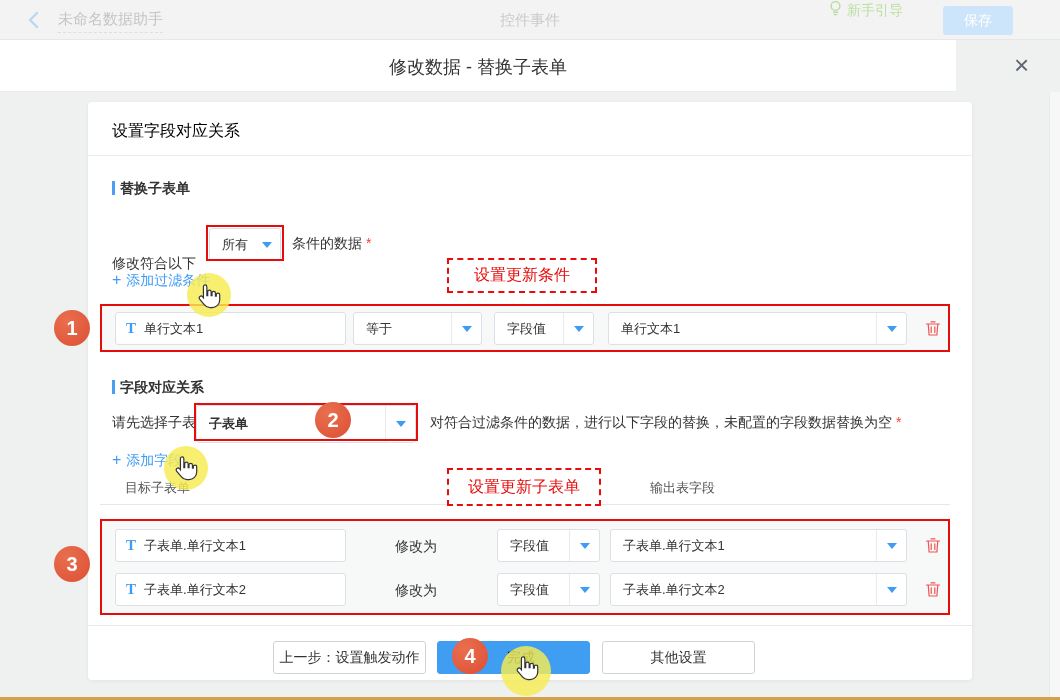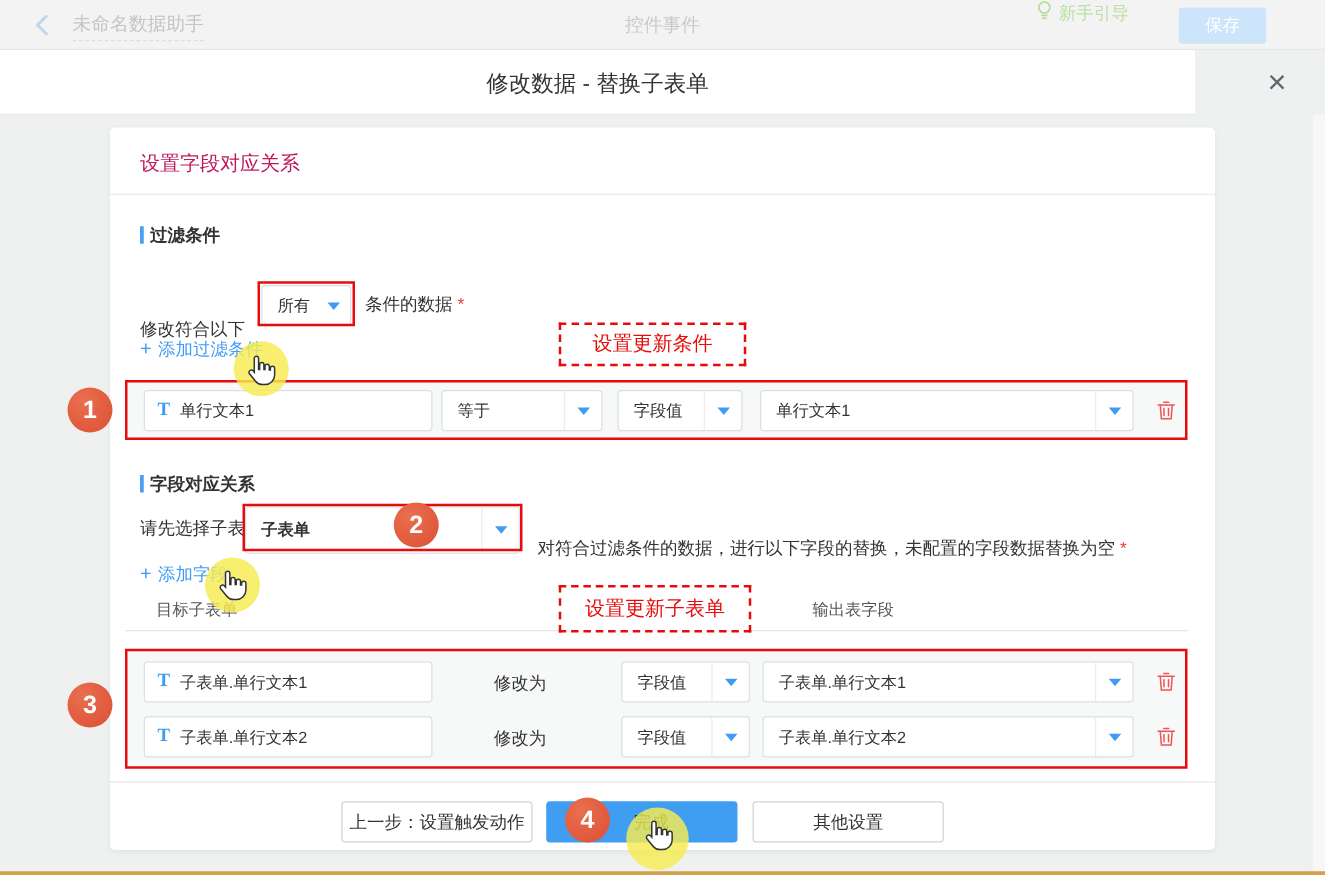--- a/index.html
+++ b/index.html
@@ -18,21 +18,21 @@
   .modal-header{ position:absolute; left:0; top:40px; width:956px; height:52px; background:#ffffff; border-bottom:1px solid #ebebeb; }
   .modal-title{ position:absolute; left:0; right:0; top:15px; text-align:center; font-size:18px; color:#333; font-weight:500; }
   .modal-close{ position:absolute; left:1014px; top:52px; font-size:26px; line-height:26px; color:#5f6770; cursor:pointer; font-weight:300; }
   .modal-body{ position:absolute; left:0; top:92px; width:1060px; height:608px; background:#eff1f1; }
   .scroll-track{ position:absolute; left:1049px; top:92px; width:11px; height:608px; background:#f7f7f7; border-left:1px solid #ebebeb; }
   .bottom-line{ position:absolute; left:0; top:697px; width:1060px; height:3px; background:#d4a04c; }
 
   
   .card{ position:absolute; left:88px; top:102px; width:884px; height:578px; background:#fff; border-radius:4px; box-shadow:0 1px 4px rgba(0,0,0,.06); }
   .card-header{ position:absolute; left:0; top:0; width:884px; height:54px; border-bottom:1px solid #ebebeb; }
-  .card-header .txt{ position:absolute; left:24px; top:19px; font-size:16px; color:#be185d; }
+  .card-header .txt{ position:absolute; left:24px; top:19px; font-size:16px; color:#000000; }
 
   .sec-title{ position:absolute; font-size:14px; font-weight:bold; color:#333; padding-left:8px; }
   .sec-title::before{ content:""; position:absolute; left:0; top:1px; width:3px; height:14px; background:#4b9ff2; }
 
   .lbl{ position:absolute; font-size:14px; color:#333; white-space:nowrap; }
   .lbl-sub{ font-size:13px; color:#555; }
   .star{ color:#f04134; margin-left:4px; }
   .link{ position:absolute; font-size:14px; color:#3f9bf5; white-space:nowrap; cursor:pointer; }
   .link .plus{ font-size:16px; margin-right:5px; }
 
@@ -91,21 +91,21 @@
   <div class="modal-close">×</div>
 
   <div class="modal-body"></div>
   <div class="scroll-track"></div>
 
   <div class="card">
     <div class="card-header">
       <span class="txt">设置字段对应关系</span>
     </div>
 
-    <div class="sec-title" style="left:24px; top:78px;">过滤条件</div>
+    <div class="sec-title" style="left:24px; top:78px;">替换子表单</div>
 
     <span class="lbl" style="left:24px; top:133px;margin-top:20px;">修改符合以下</span>
     <div class="sel" style="left:121px; top:126px; width:72px;">
       <span class="txt">所有</span>
       <span class="caretzone nodiv">
           <span class="caret"></span>
         </span>
     </div>
     <span class="lbl" style="left:204px; top:133px;"><span>条件的数据</span><span class="star">*</span></span>
 
@@ -145,21 +145,21 @@
 
     <div class="sec-title" style="left:24px; top:277px;">字段对应关系</div>
 
     <span class="lbl" style="left:24px; top:312px;">请先选择子表单</span>
     <div class="sel" style="left:108px; top:303px; width:220px; height:38px;font-weight:bold;">
       <span class="txt">子表单</span>
       <span class="caretzone">
           <span class="caret"></span>
         </span>
     </div>
-    <span class="lbl" style="left:342px; top:328px;"><span>对符合过滤条件的数据，进行以下字段的替换，未配置的字段数据替换为空</span><span class="star">*</span></span>
+    <span class="lbl" style="left:342px; top:312px;"><span>对符合过滤条件的数据，进行以下字段的替换，未配置的字段数据替换为空</span><span class="star">*</span></span>
 
     <div class="link" style="left:24px; top:349px;">
       <span class="plus">+</span><span>添加字段</span>
     </div>
 
     <span class="lbl lbl-sub" style="left:37px; top:377px;">目标子表单</span>
     <span class="lbl lbl-sub" style="left:562px; top:377px;">输出表字段</span>
     <div class="hdrline" style="top:402px;"></div>
 
     <div class="rowgroup" style="left:12px; top:417px; width:850px; height:96px;">

